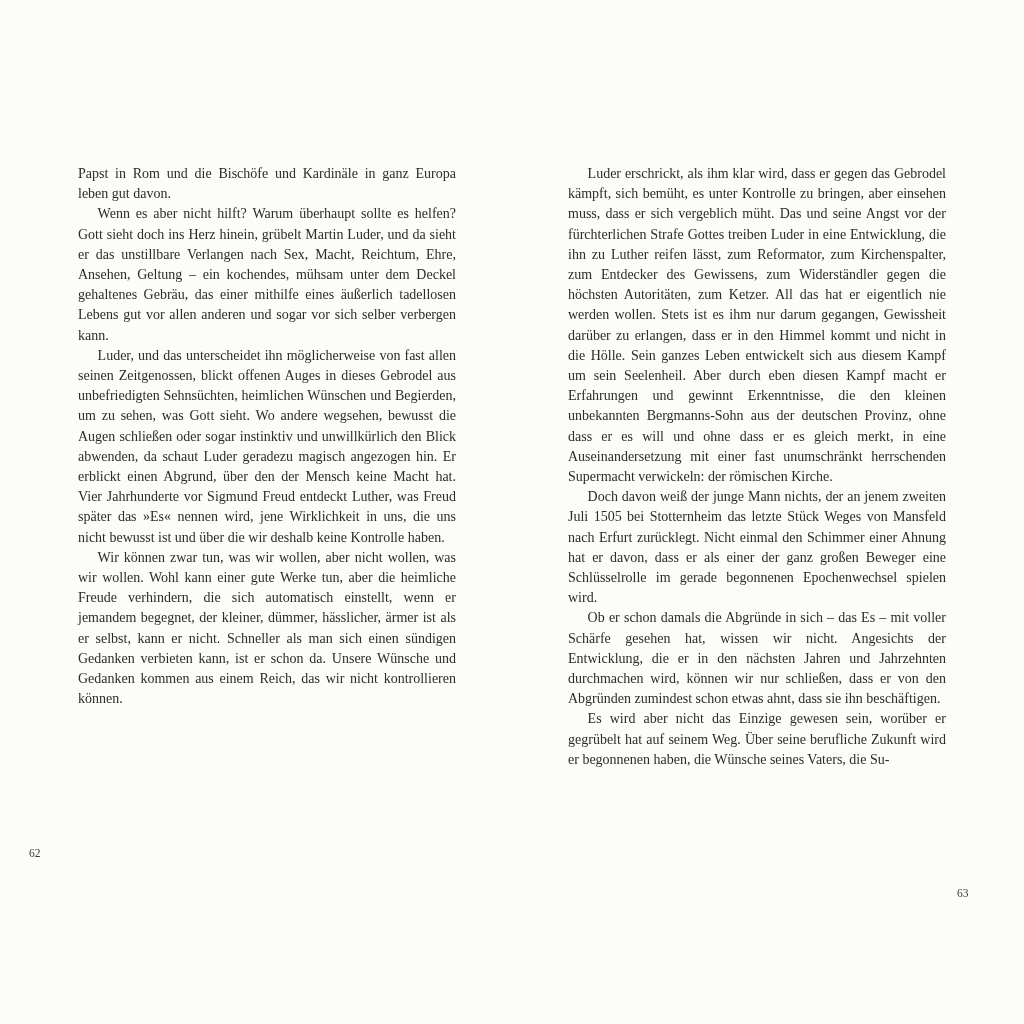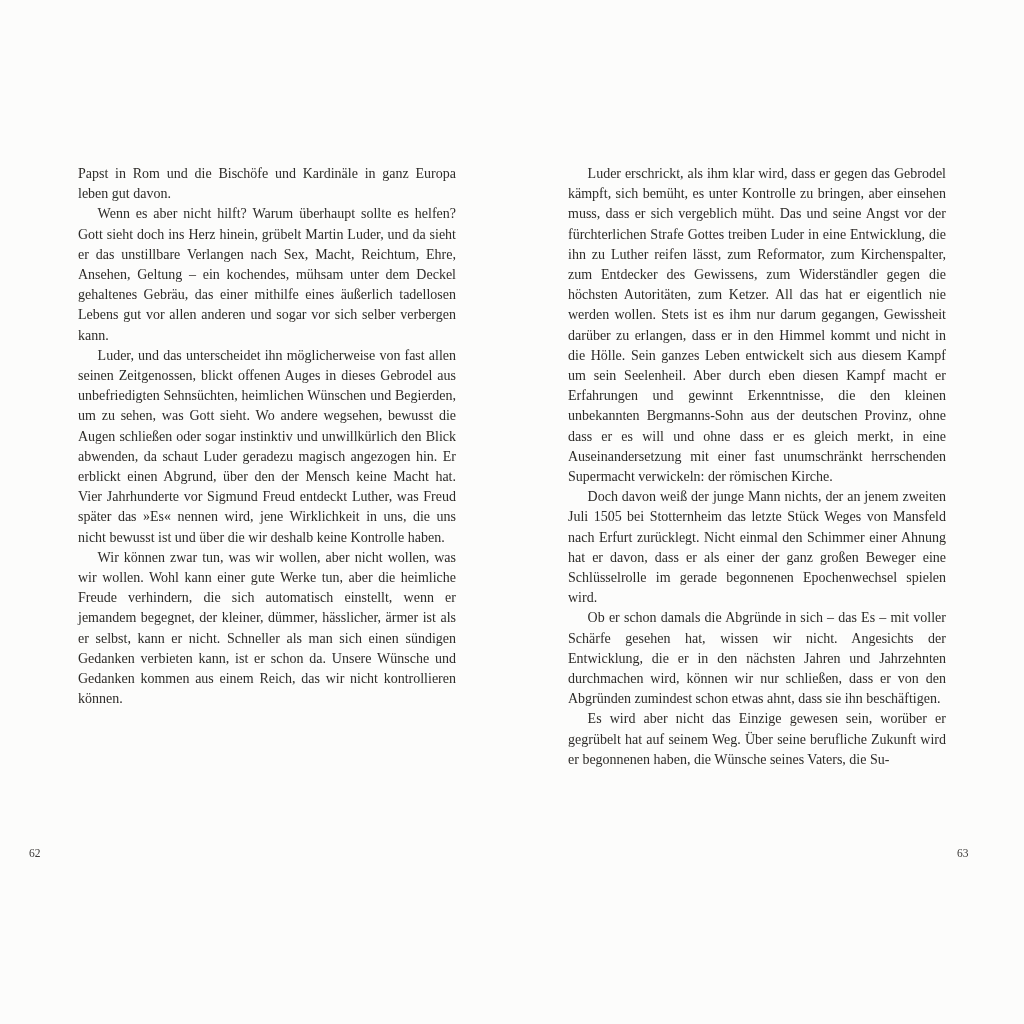--- a/index.html
+++ b/index.html
@@ -39,21 +39,21 @@
     text-indent: 1.4em;
   }
   .page-number {
     position: absolute;
     top: 846px;
     font-size: 11.5px;
     line-height: 14px;
     color: #3a3836;
   }
   .page-number.pn-left  { left: 29px; }
-  .page-number.pn-right { left: 957px; }
+  .page-number.pn-right { left: 957px; margin-top: 40px; }
 </style>
 </head>
 <body>
 
 <div class="book-spread">
 
   <div class="page-col left">
     <div>
         <p class="para">Papst in Rom und die Bischöfe und Kardinäle in ganz Europa leben gut davon.</p>
         <p class="para indent">Wenn es aber nicht hilft? Warum überhaupt sollte es helfen? Gott sieht doch ins Herz hinein, grübelt Martin Luder, und da sieht er das unstillbare Verlangen nach Sex, Macht, Reichtum, Ehre, Ansehen, Geltung – ein kochendes, mühsam unter dem Deckel gehaltenes Gebräu, das einer mithilfe eines äußerlich tadellosen Lebens gut vor allen anderen und sogar vor sich selber verbergen kann.</p>

